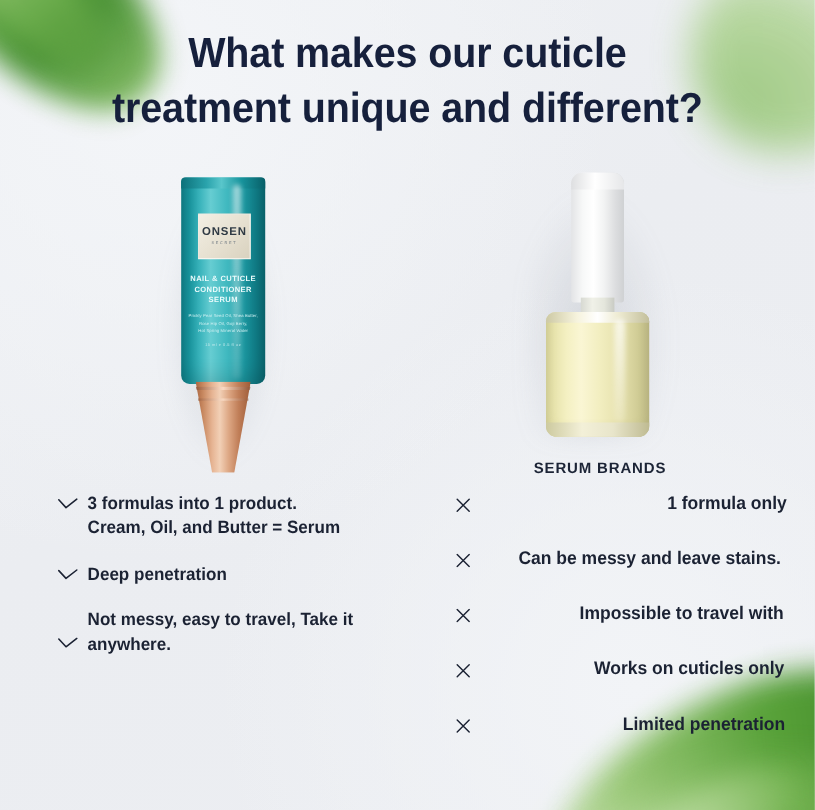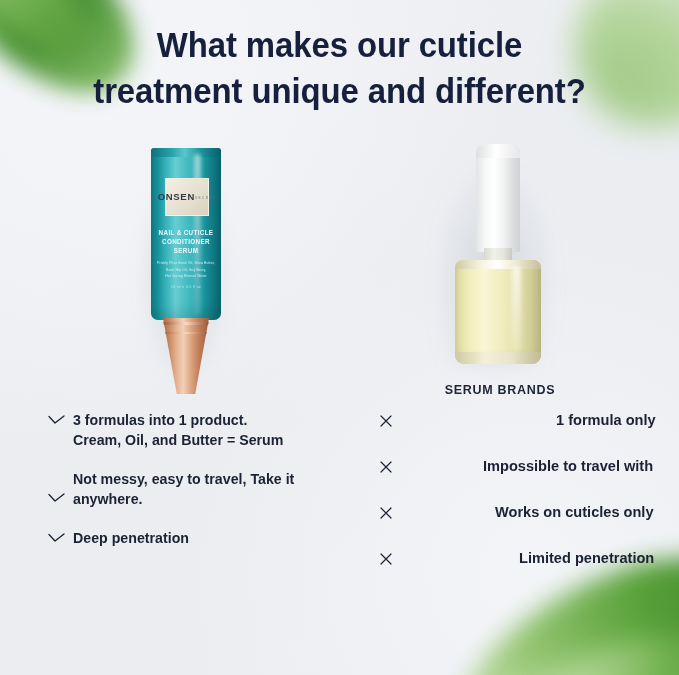--- a/index.html
+++ b/index.html
@@ -172,21 +172,21 @@
   }
   .tube-label {
     position: absolute;
     left: 19px;
     top: 36px;
     width: 42px;
     height: 36px;
     background: linear-gradient(135deg, #f3efe4 0%, #e6e0d0 55%, #d9d2bf 100%);
     border: 1px solid rgba(255,255,255,.45);
     display: flex;
-    flex-direction: row;
+    flex-direction: column;
     align-items: center;
     justify-content: center;
   }
   .brand-name {
     font-size: 9.5px;
     font-weight: bold;
     letter-spacing: .7px;
     color: #2f3a44;
     line-height: 1;
   }
@@ -454,78 +454,86 @@
         <span class="mark">
           <svg width="17" height="10" viewBox="0 0 17 10">
               <path d="M1 1.5 L7 8 L16 1" fill="none" stroke="currentColor" stroke-width="1.3" stroke-linecap="round" stroke-linejoin="round"></path>
             </svg>
         </span>
         <span class="item-text" style="white-space:pre-line">3 formulas into 1 product.
 Cream, Oil, and Butter = Serum</span>
       </div>
 
       <div class="item">
+        <span class="mark">
+          <svg width="17" height="10" viewBox="0 0 17 10">
+              <path d="M1 1.5 L7 8 L16 1" fill="none" stroke="currentColor" stroke-width="1.3" stroke-linecap="round" stroke-linejoin="round"></path>
+            </svg>
+        </span>
+        <span class="item-text">Deep penetration</span>
+      </div>
+
+      <div class="item">
         <span class="mark" style="margin-top:24px">
           <svg width="17" height="10" viewBox="0 0 17 10">
               <path d="M1 1.5 L7 8 L16 1" fill="none" stroke="currentColor" stroke-width="1.3" stroke-linecap="round" stroke-linejoin="round"></path>
             </svg>
         </span>
         <span class="item-text" style="white-space:pre-line">Not messy, easy to travel, Take it
 anywhere.</span>
       </div>
 
-      <div class="item">
-        <span class="mark">
-          <svg width="17" height="10" viewBox="0 0 17 10">
-              <path d="M1 1.5 L7 8 L16 1" fill="none" stroke="currentColor" stroke-width="1.3" stroke-linecap="round" stroke-linejoin="round"></path>
-            </svg>
-        </span>
-        <span class="item-text">Deep penetration</span>
-      </div>
-
 
 
     </div>
 
     <div class="col col-cons">
 
       <div class="item">
         <span class="mark">
           <svg width="12" height="12" viewBox="0 0 12 12">
               <path d="M1 1 L11 11 M11 1 L1 11" fill="none" stroke="currentColor" stroke-width="1.2" stroke-linecap="round"></path>
             </svg>
         </span>
         <span class="item-text">1 formula only</span>
       </div>
 
-
       <div class="item">
         <span class="mark">
           <svg width="12" height="12" viewBox="0 0 12 12">
               <path d="M1 1 L11 11 M11 1 L1 11" fill="none" stroke="currentColor" stroke-width="1.2" stroke-linecap="round"></path>
             </svg>
         </span>
-        <span class="item-text">Impossible to travel with</span>
+        <span class="item-text">Can be messy and leave stains.</span>
       </div>
 
       <div class="item">
         <span class="mark">
           <svg width="12" height="12" viewBox="0 0 12 12">
               <path d="M1 1 L11 11 M11 1 L1 11" fill="none" stroke="currentColor" stroke-width="1.2" stroke-linecap="round"></path>
             </svg>
         </span>
-        <span class="item-text">Works on cuticles only</span>
+        <span class="item-text">Impossible to travel with</span>
       </div>
 
       <div class="item">
         <span class="mark">
           <svg width="12" height="12" viewBox="0 0 12 12">
               <path d="M1 1 L11 11 M11 1 L1 11" fill="none" stroke="currentColor" stroke-width="1.2" stroke-linecap="round"></path>
             </svg>
         </span>
+        <span class="item-text">Works on cuticles only</span>
+      </div>
+
+      <div class="item">
+        <span class="mark">
+          <svg width="12" height="12" viewBox="0 0 12 12">
+              <path d="M1 1 L11 11 M11 1 L1 11" fill="none" stroke="currentColor" stroke-width="1.2" stroke-linecap="round"></path>
+            </svg>
+        </span>
         <span class="item-text">Limited penetration</span>
       </div>
 
     </div>
 
   </div>
 
 </div>
 
 </body></html>

